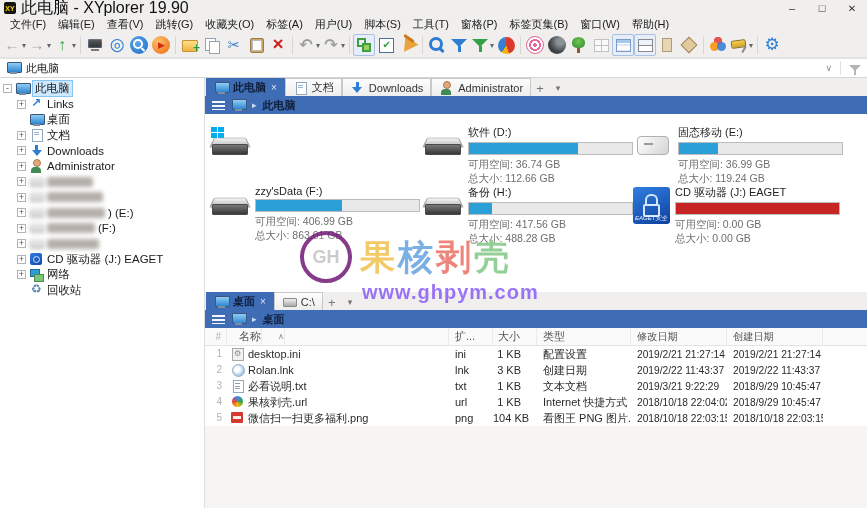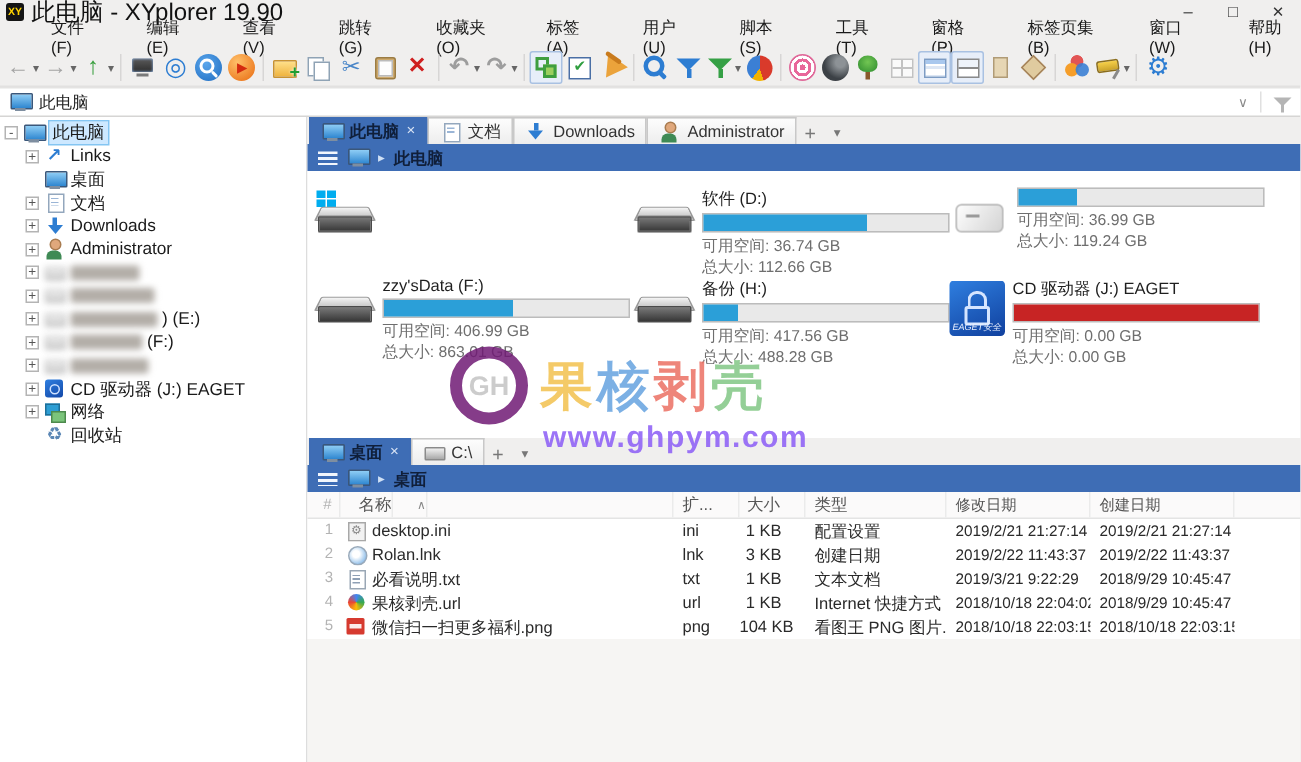--- a/index.html
+++ b/index.html
@@ -13,21 +13,21 @@
   .app-logo { width:12px; height:12px; background:#141414; border-radius:2px; color:#ffd400; font-size:7px; font-weight:bold; display:flex; align-items:center; justify-content:center; }
   .title-text { font-size:16px; color:#111; }
   .win-controls { margin-left:auto; display:flex; }
   .win-btn { width:30px; height:16px; display:flex; align-items:center; justify-content:center; color:#333; font-size:11px; }
   .win-btn.min::before { content:"–"; }
   .win-btn.max::before { content:"□"; }
   .win-btn.close::before { content:"✕"; font-size:10px; }
 
   
   .menubar { height:17px; display:flex; align-items:center; padding-left:4px; background:#f0efee; }
-  .menu-item { padding:0 6px; font-size:11px; color:#1a1a1a;margin-left:24px; }
+  .menu-item { padding:0 6px; font-size:11px; color:#1a1a1a; }
 
   
   .toolbar { height:25px; display:flex; align-items:center; padding:0 2px; background:#f0efee; border-bottom:1px solid #e2e1e0; }
   .tsep { display:none; } .tsep.show { display:inline-block; width:1px; height:18px; background:#d7d6d5; margin:0 3px; }
   .tbtn { height:22px; min-width:22px; display:inline-flex; align-items:center; justify-content:center; position:relative; border:1px solid transparent; border-radius:2px; }
   .tbtn.pressed { background:#e7eef9; border-color:#a9c1e2; }
   .caret { display:none; } .caret.show { display:inline-block; font-size:8px; color:#666; margin-left:1px; }
   .ic { display:inline-block; width:18px; height:18px; position:relative; line-height:18px; text-align:center; }
   .ic::before,.ic::after { position:absolute; }
   [data-icon="back-icon"]::before { content:"←"; color:#a4a4a4; font-weight:bold; font-size:15px; left:0; right:0; }
@@ -183,21 +183,21 @@
   [data-ficon="lnk"]::before { width:11px; height:11px; border-radius:50%; background:radial-gradient(circle at 40% 40%,#fff 25%,#5aa0e0); border:1px solid #9ab; top:0; left:1px; }
   [data-ficon="txt"]::before { width:9px; height:11px; background:#fff; border:1px solid #9aa7b5; top:0; left:2px; }
   [data-ficon="txt"]::after { width:5px; height:6px; background:repeating-linear-gradient(to bottom,#8fa0b5 0 1px,transparent 1px 2.5px); top:3px; left:4px; }
   [data-ficon="url"]::before { width:11px; height:11px; border-radius:50%; background:conic-gradient(#4285f4,#34a853,#fbbc05,#ea4335,#4285f4); top:0; left:1px; }
   [data-ficon="png"]::before { width:12px; height:11px; background:#d63a2f; border-radius:1px; top:0; left:0; }
   [data-ficon="png"]::after { width:8px; height:3px; background:#fff; opacity:.9; top:4px; left:2px; }
 
   
   .watermark { position:absolute; left:300px; top:231px; width:310px; z-index:5; pointer-events:none; opacity:.85; }
   .wm-row { display:flex; align-items:center; gap:8px; }
-  .wm-logo { width:52px; height:52px; border:8px solid #701a75; border-radius:50%; display:flex; align-items:center; justify-content:center; color:#c4c4c4; font-weight:bold; font-size:18px; background:rgba(255,255,255,.2); }
+  .wm-logo { width:52px; height:52px; border:4px solid #701a75; border-radius:50%; display:flex; align-items:center; justify-content:center; color:#c4c4c4; font-weight:bold; font-size:18px; background:rgba(255,255,255,.2); }
   .wm-char { font-size:35px; font-weight:bold; letter-spacing:3px; text-shadow:0 0 2px rgba(255,255,255,.8); }
   .wm-url { font-size:20px; font-weight:bold; color:#8b5cf6; margin:-2px 0 0 62px; letter-spacing:1px; }
 </style>
 </head>
 <body>
 
 <div class="window">
 
   <div class="titlebar">
     <span class="app-logo">XY</span>
@@ -575,20 +575,21 @@
                 <div class="dfree">可用空间: 36.74 GB</div>
                 <div class="dtotal">总大小: 112.66 GB</div>
               </span>
             </div>
 
             <div class="drive-tile">
               <span class="dicon" data-dicon="ssd">
                 <i class="dlabel"></i>
               </span>
               <span class="dinfo">
+                <div class="dname">固态移动 (E:)</div>
                 <div class="dbar">
                   <div class="dfill" style="width: 24%;"></div>
                 </div>
                 <div class="dfree">可用空间: 36.99 GB</div>
                 <div class="dtotal">总大小: 119.24 GB</div>
               </span>
             </div>
 
             <div class="drive-tile">
               <span class="dicon" data-dicon="drive">

